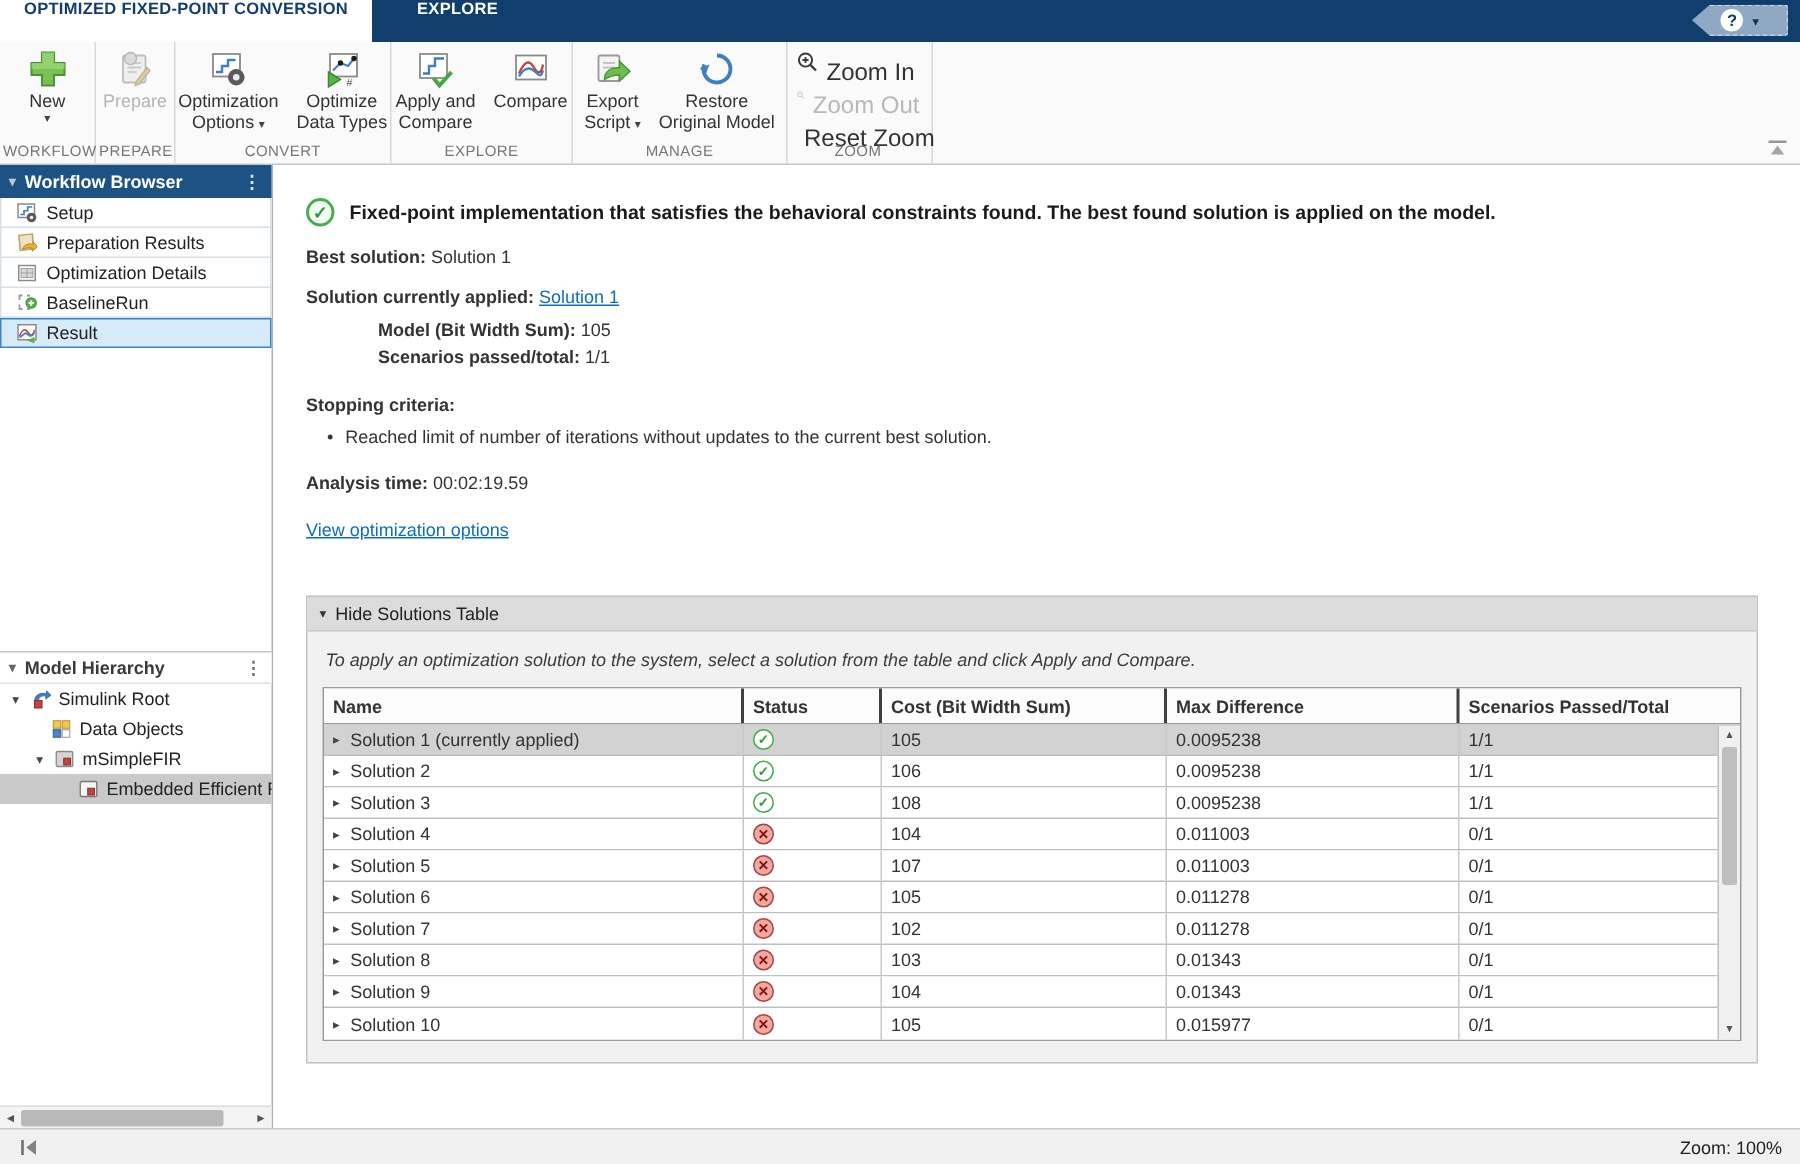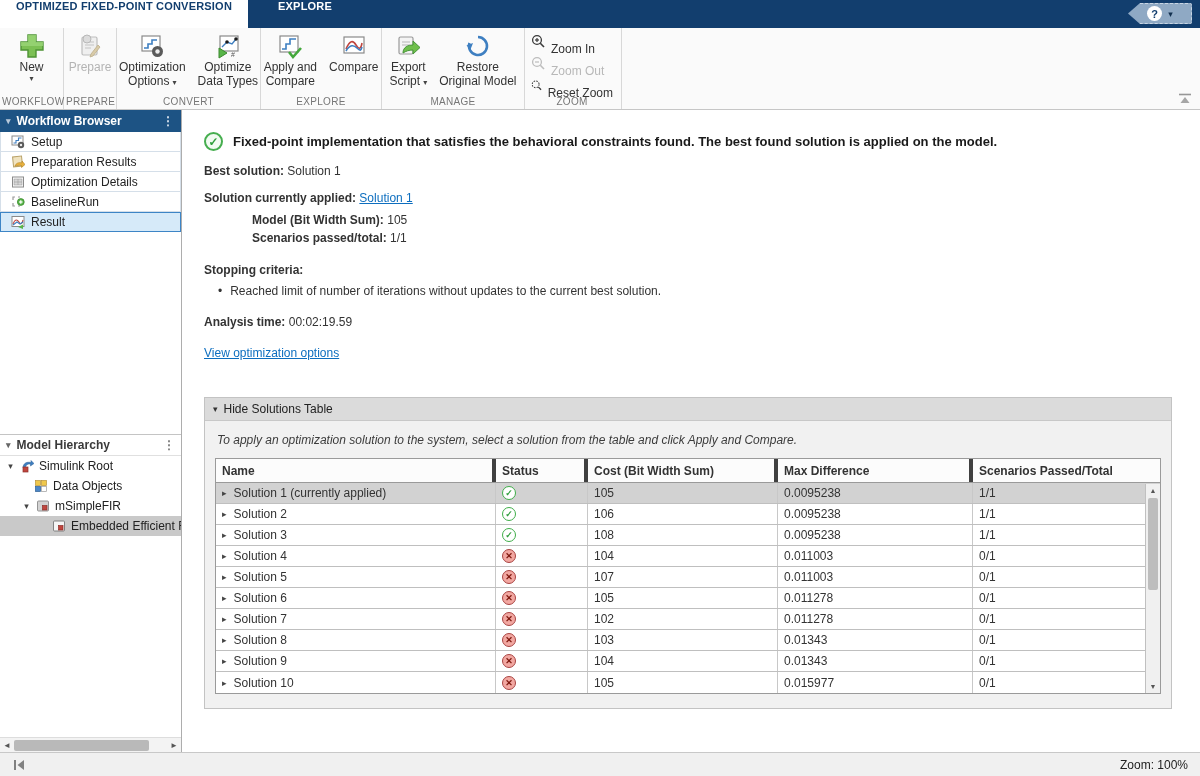--- a/index.html
+++ b/index.html
@@ -27,21 +27,21 @@
   .rbtn .ricon { width:28px; height:28px; flex:0 0 auto; }
   .rlabel { font-size:12px; color:#333; line-height:14px; text-align:center; white-space:nowrap; }
   .rbtn.disabled .rlabel { color:#B4B4B4; }
   .rdrop { font-size:8px; color:#444; line-height:8px; margin-top:1px; }
   .inline-drop { font-size:8px; color:#444; margin-left:3px; }
   .rgrouplabel { height:14px; font-size:10px; color:#767676; text-align:center; line-height:13px; letter-spacing:.3px; }
   .zoomgroup { padding:3px 8px 0 6px; }
   .zoomlist { flex:1; display:flex; flex-direction:column; justify-content:flex-start; gap:2px; }
   .zbtn { display:flex; align-items:center; gap:5px; height:20px; cursor:default; }
   .zbtn .zicon { width:15px; height:15px; }
-  .zbtn span { font-size:12px; color:#333; white-space:nowrap;margin-top:16px; }
+  .zbtn span { font-size:16px; color:#333; white-space:nowrap;margin-top:16px; }
   .zbtn.disabled span { color:#B8B8B8; }
   .ribbon-collapse { position:absolute; right:8px; bottom:4px; width:14px; height:12px; opacity:.75; }
 
   
   .bodyrow { flex:1; display:flex; min-height:0; }
 
   
   .leftpanel { width:182px; flex:0 0 auto; border-right:1px solid #ADADAD; display:flex; flex-direction:column; background:#fff; }
   .panelheader { height:22px; background:#1D5384; color:#fff; display:flex; align-items:center; padding:0 6px; font-weight:700; font-size:12px; flex:0 0 auto; }
   .panelheader .ph-caret { color:#B9C9DA; font-size:9px; margin-right:6px; }
@@ -79,21 +79,21 @@
 
   
   .solpanel { margin-top:37px; width:968px; border:1px solid #C3C3C3; background:#F1F1F1; }
   .solheader { height:23px; background:#DBDBDB; display:flex; align-items:center; gap:6px; padding:0 8px; font-size:12px; color:#222; border-bottom:1px solid #C8C8C8; cursor:default; }
   .solheader .sh-caret { font-size:9px; color:#333; }
   .solbody { padding:8px 10px 14px 10px; }
   .instruction { font-style:italic; color:#3C3C3C; margin:4px 0 11px 2px; }
 
   .stable { width:946px; border:1px solid #9A9A9A; background:#fff; position:relative; }
   .thead { display:flex; height:24px; background:#FCFCFC; border-bottom:1px solid #9A9A9A; font-weight:700; }
-  .thead .cell { display:flex; align-items:center; padding:0 6px; border-right:4px solid #404040; overflow:hidden; white-space:nowrap; }
+  .thead .cell { display:flex; align-items:center; padding:0 6px; border-right:2px solid #404040; overflow:hidden; white-space:nowrap; }
   .rows { }
   .trow { display:flex; height:21px; background:#fff; border-bottom:1px solid #BFBFBF; }
   .trow:last-child { border-bottom:none; }
   .trow.selected { background:#D2D2D2; }
   .trow .cell { display:flex; align-items:center; padding:0 6px; border-right:1px solid #C8C8C8; overflow:hidden; white-space:nowrap; }
   .c-name { width:280px; gap:7px; }
   .c-status { width:92px; }
   .c-cost { width:190px; }
   .c-diff { width:195px; }
   .c-scen { width:174px; }

